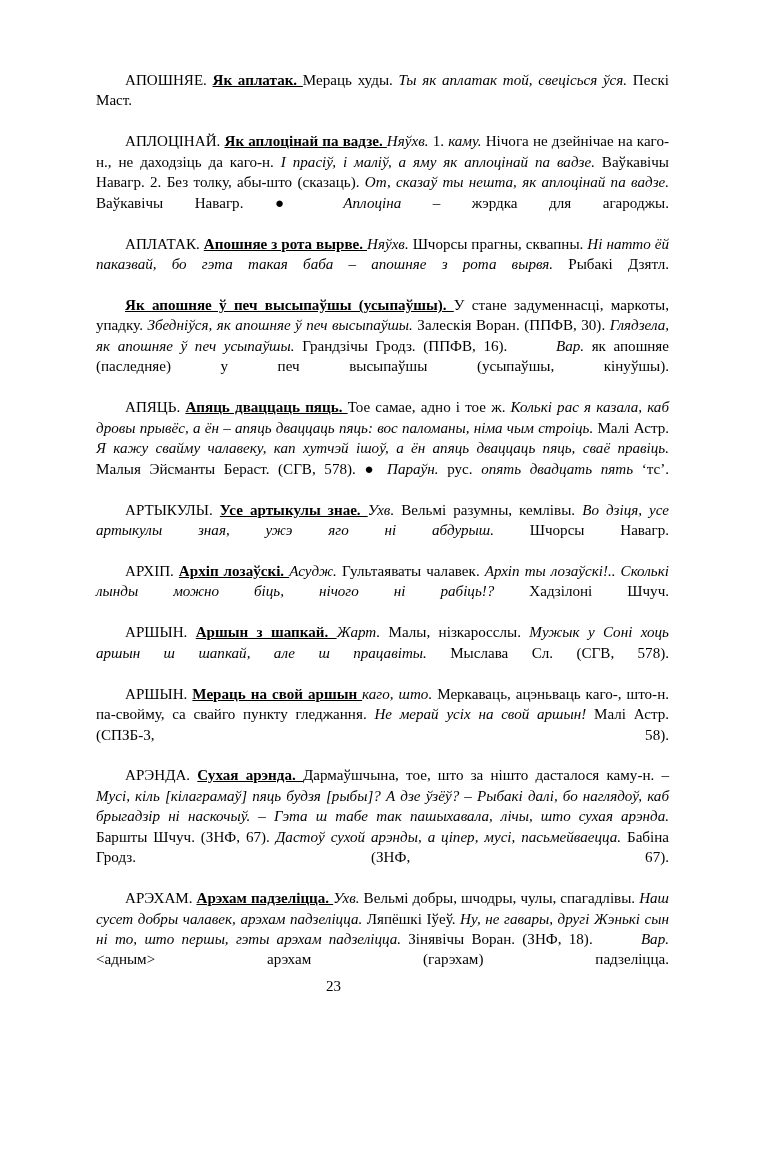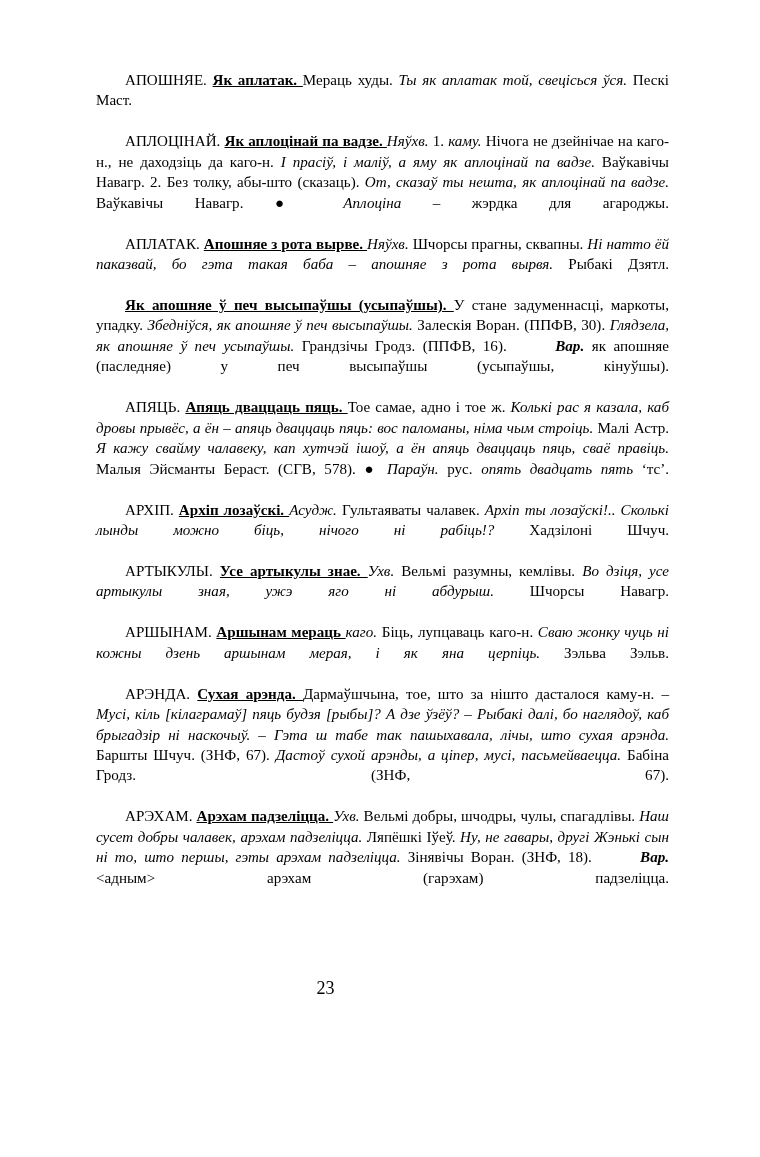--- a/index.html
+++ b/index.html
@@ -38,50 +38,51 @@
     text-align: justify;
   }
   b, .b {
     font-weight: bold;
     text-decoration: underline;
   }
   i, .i {
     font-style: italic;
   }
   .bi {
-    font-weight: bold;
+    font-weight: normal;
     font-style: italic;
     margin-left: 41px;
   }
   .pageno {
     position: absolute;
-    left: 4px;
+    left: 12px;
     top: 978px;
     width: 643px;
     text-align: center;
-    font-size: 18px;
+    font-size: 15px;
     font-family: "Liberation Serif", "DejaVu Serif", serif;
   }
   
   .entry:after {
     content: "";
     display: inline-block;
     width: 100%;
   }
 </style>
 </head>
 <body>
 
 <div class="page">
   <div class="text-block" id="text-block">
       <p class="entry"><span>АПОШНЯЕ. </span><span class="b">Як аплатак. </span><span>Мераць худы. </span><span class="i">Ты як аплатак той, свецісься ўся. </span><span>Пескі Маст.</span></p>
       <p class="entry"><span>АПЛОЦІНАЙ. </span><span class="b">Як аплоцінай па вадзе. </span><span class="i">Няўхв. </span><span>1. </span><span class="i">каму. </span><span>Нічога не дзейнічае на каго-н., не даходзіць да каго-н. </span><span class="i">І прасіў, і маліў, а яму як аплоцінай па вадзе. </span><span>Ваўкавічы Навагр. 2. Без толку, абы-што (сказаць). </span><span class="i">От, сказаў ты нешта, як аплоцінай па вадзе. </span><span>Ваўкавічы Навагр. ● </span><span class="i">Аплоціна </span><span>– жэрдка для агароджы.</span></p>
       <p class="entry"><span>АПЛАТАК. </span><span class="b">Апошняе з рота вырве. </span><span class="i">Няўхв. </span><span>Шчорсы прагны, сквапны. </span><span class="i">Ні натто ёй паказвай, бо гэта такая баба – апошняе з рота вырвя. </span><span>Рыбакі Дзятл.</span></p>
       <p class="entry"><span class="b">Як апошняе ў печ высыпаўшы (усыпаўшы). </span><span>У стане задуменнасці, маркоты, упадку. </span><span class="i">Збедніўся, як апошняе ў печ высыпаўшы. </span><span>Залескія Воран. (ППФВ, 30). </span><span class="i">Глядзела, як апошняе ў печ усыпаўшы. </span><span>Грандзічы Гродз. (ППФВ, 16). </span><span class="bi">Вар. </span><span>як апошняе (паследняе) у печ высыпаўшы (усыпаўшы, кінуўшы).</span></p>
       <p class="entry"><span>АПЯЦЬ. </span><span class="b">Апяць дваццаць пяць. </span><span>Тое самае, адно і тое ж. </span><span class="i">Колькі рас я казала, каб дровы прывёс, а ён – апяць дваццаць пяць: вос паломаны, німа чым строіць. </span><span>Малі Астр. </span><span class="i">Я кажу свайму чалавеку, кап хутчэй ішоў, а ён апяць дваццаць пяць, сваё правіць. </span><span>Малыя Эйсманты Бераст. (СГВ, 578). ● </span><span class="i">Параўн. </span><span>рус. </span><span class="i">опять двадцать пять </span><span>‘тс’.</span></p>
+      <p class="entry"><span>АРТЫКУЛЫ. </span><span class="b">Усе артыкулы знае. </span><span class="i">Ухв. </span><span>Вельмі разумны, кемлівы. </span><span class="i">Во дзіця, усе артыкулы зная, ужэ яго ні абдурыш. </span><span>Шчорсы Навагр.</span></p>
       <p class="entry"><span>АРХІП. </span><span class="b">Архіп лозаўскі. </span><span class="i">Асудж. </span><span>Гультаяваты чалавек. </span><span class="i">Архіп ты лозаўскі!.. Сколькі лынды можно біць, нічого ні рабіць!? </span><span>Хадзілоні Шчуч.</span></p>
-      <p class="entry"><span>АРТЫКУЛЫ. </span><span class="b">Усе артыкулы знае. </span><span class="i">Ухв. </span><span>Вельмі разумны, кемлівы. </span><span class="i">Во дзіця, усе артыкулы зная, ужэ яго ні абдурыш. </span><span>Шчорсы Навагр.</span></p>
-      <p class="entry"><span>АРШЫНАМ. </span><span class="b">Аршынам мераць </span><span class="i">каго. </span><span>Біць, лупцаваць каго-н. </span><span class="i">Сваю жонку чуць ні кожны дзень аршынам мерая, і як яна церпіць. </span><span>Зэльва Зэльв.</span></p>
+      <p class="entry"><span>АРШЫН. </span><span class="b">Аршын з шапкай. </span><span class="i">Жарт. </span><span>Малы, нізкаросслы. </span><span class="i">Мужык у Соні хоць аршын ш шапкай, але ш працавіты. </span><span>Мыслава Сл. (СГВ, 578).</span></p>
+      <p class="entry"><span>АРШЫН. </span><span class="b">Мераць на свой аршын </span><span class="i">каго, што. </span><span>Меркаваць, ацэньваць каго-, што-н. па-свойму, са свайго пункту гледжання. </span><span class="i">Не мерай усіх на свой аршын! </span><span>Малі Астр. (СПЗБ-3, 58).</span></p>
       <p class="entry"><span>АРЭНДА. </span><span class="b">Сухая арэнда. </span><span>Дармаўшчына, тое, што за нішто дасталося каму-н. – </span><span class="i">Мусі, кіль [кілаграмаў] пяць будзя [рыбы]? А дзе ўзёў? – Рыбакі далі, бо наглядоў, каб брыгадзір ні наскочыў. – Гэта ш табе так пашыхавала, лічы, што сухая арэнда. </span><span>Баршты Шчуч. (ЗНФ, 67). </span><span class="i">Дастоў сухой арэнды, а ціпер, мусі, пасьмейваецца. </span><span>Бабіна Гродз. (ЗНФ, 67).</span></p>
       <p class="entry"><span>АРЭХАМ. </span><span class="b">Арэхам падзеліцца. </span><span class="i">Ухв. </span><span>Вельмі добры, шчодры, чулы, спагадлівы. </span><span class="i">Наш сусет добры чалавек, арэхам падзеліцца. </span><span>Ляпёшкі Іўеў. </span><span class="i">Ну, не гавары, другі Жэнькі сын ні то, што першы, гэты арэхам падзеліцца. </span><span>Зінявічы Воран. (ЗНФ, 18). </span><span class="bi">Вар. </span><span>&lt;адным&gt; арэхам (гарэхам) падзеліцца.</span></p>
     </div>
   <div class="pageno">23</div>
 </div>
 
 </body></html>

